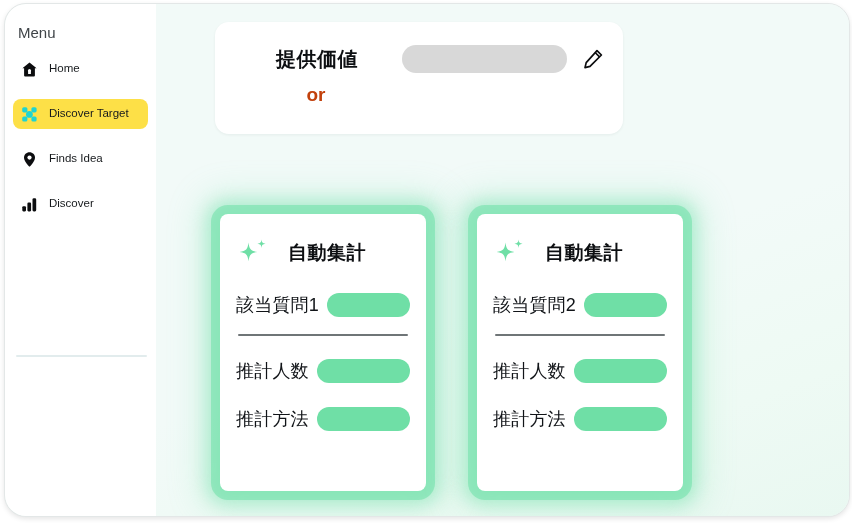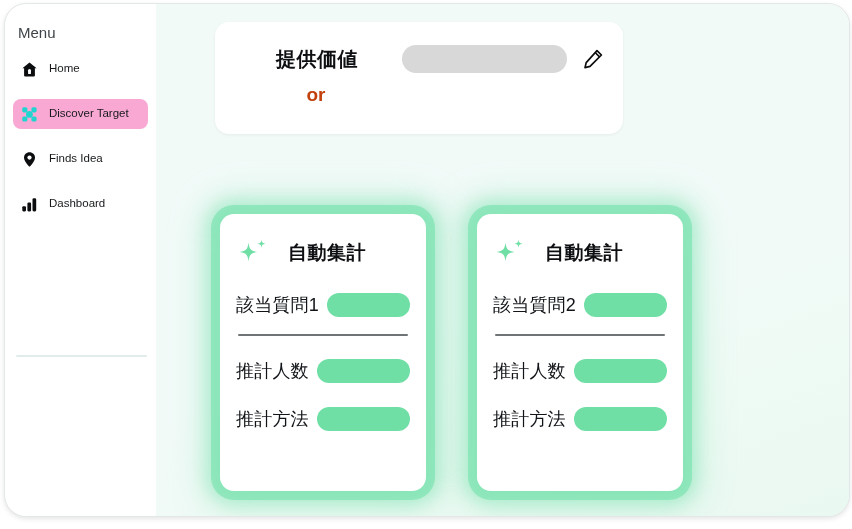--- a/index.html
+++ b/index.html
@@ -79,21 +79,21 @@
     display: flex;
     align-items: center;
     gap: 11px;
     height: 30px;
     padding: 0 8px;
     border-radius: 8px;
     margin-bottom: 15px;
     cursor: pointer;
   }
   .nav-item.active {
-    background: #f9a8d4;
+    background: #fde047;
   }
   .nav-ico {
     width: 17px;
     height: 17px;
     flex: 0 0 17px;
     display: flex;
     align-items: center;
     justify-content: center;
   }
   .nav-ico svg { display: block; }
@@ -185,21 +185,21 @@
     color: #c2410c;
   }
 
   
   .auto-card {
     position: absolute;
     top: 210px;
     width: 206px;
     height: 277px;
     background: #ffffff;
-    border-radius: 14px;
+    border-radius: 8px;
     box-sizing: border-box;
     padding: 22px 16px 0 16px;
     box-shadow:
       0 0 0 9px rgba(110,224,168,0.55),
       0 0 16px 14px rgba(110,224,168,0.40),
       0 0 34px 20px rgba(110,224,168,0.22);
   }
   .auto-card.left  { left: 64px; }
   .auto-card.right { left: 321px; }
 
@@ -301,21 +301,21 @@
       </div>
 
       <div class="nav-item">
         <span class="nav-ico">
           <svg width="17" height="17" viewBox="0 0 17 17">
             <rect x="1.3" y="10.2" width="3.7" height="5.2" rx="1.1" fill="#0c0d0f"></rect>
             <rect x="6.4" y="6.6" width="3.7" height="8.8" rx="1.1" fill="#0c0d0f"></rect>
             <rect x="11.5" y="2.2" width="3.7" height="13.2" rx="1.3" fill="#0c0d0f"></rect>
           </svg>
         </span>
-        <span class="nav-text">Dashboard</span>
+        <span class="nav-text">Discover</span>
       </div>
 
     </nav>
 
     <div class="sidebar-divider"></div>
   </aside>
 
   <main class="main">
 
     <section class="value-card">

